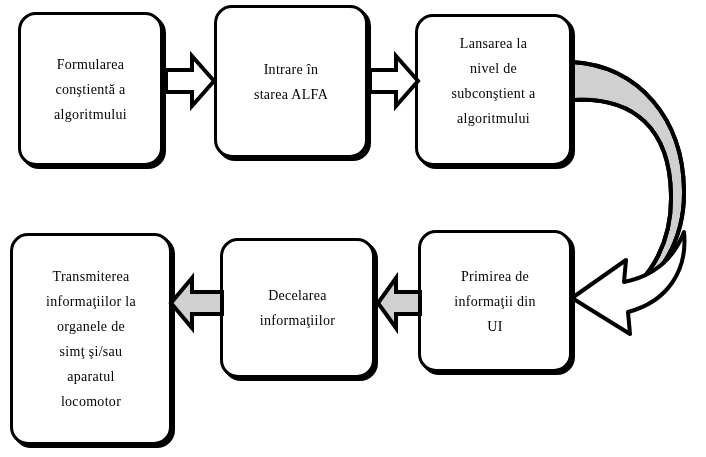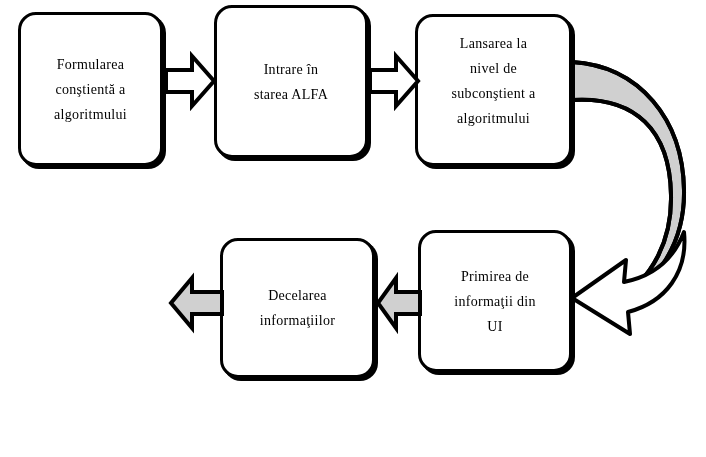--- a/index.html
+++ b/index.html
@@ -108,20 +108,28 @@
 starea ALFA</div>
   </div>
 
   <div class="node" style="left:415px; top:14px; width:157px; height:152px;">
     <div class="node-label topanchor">Lansarea la
 nivel de
 subconştient a
 algoritmului</div>
   </div>
 
+  <div class="node" style="left:10px; top:233px; width:162px; height:212px;">
+    <div class="node-label center">Transmiterea
+informaţiilor la
+organele de
+simţ şi/sau
+aparatul
+locomotor</div>
+  </div>
 
   <div class="node" style="left:220px; top:238px; width:155px; height:140px;">
     <div class="node-label center">Decelarea
 informaţiilor</div>
   </div>
 
   <div class="node" style="left:418px; top:230px; width:154px; height:142px;padding-left:36px;">
     <div class="node-label center">Primirea de
 informaţii din
 UI</div>

